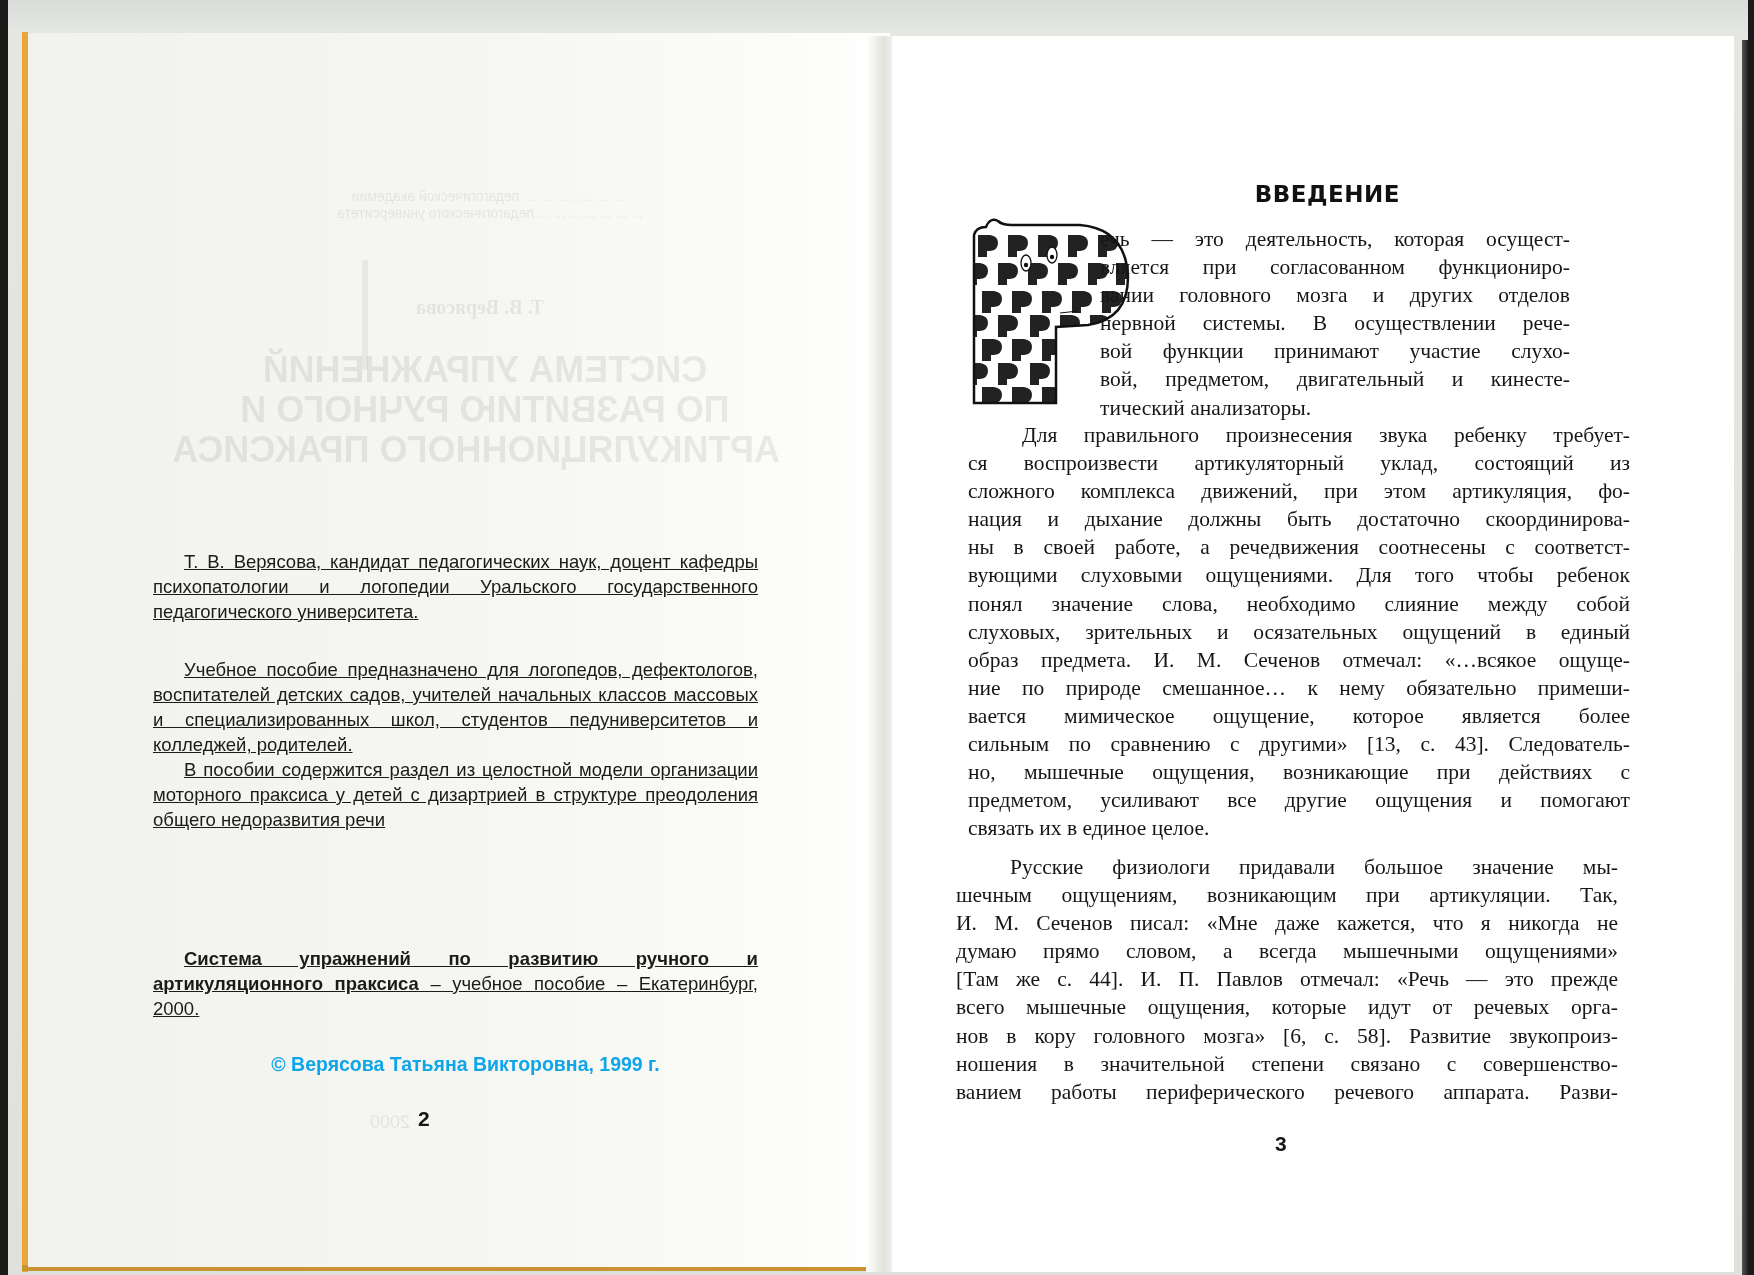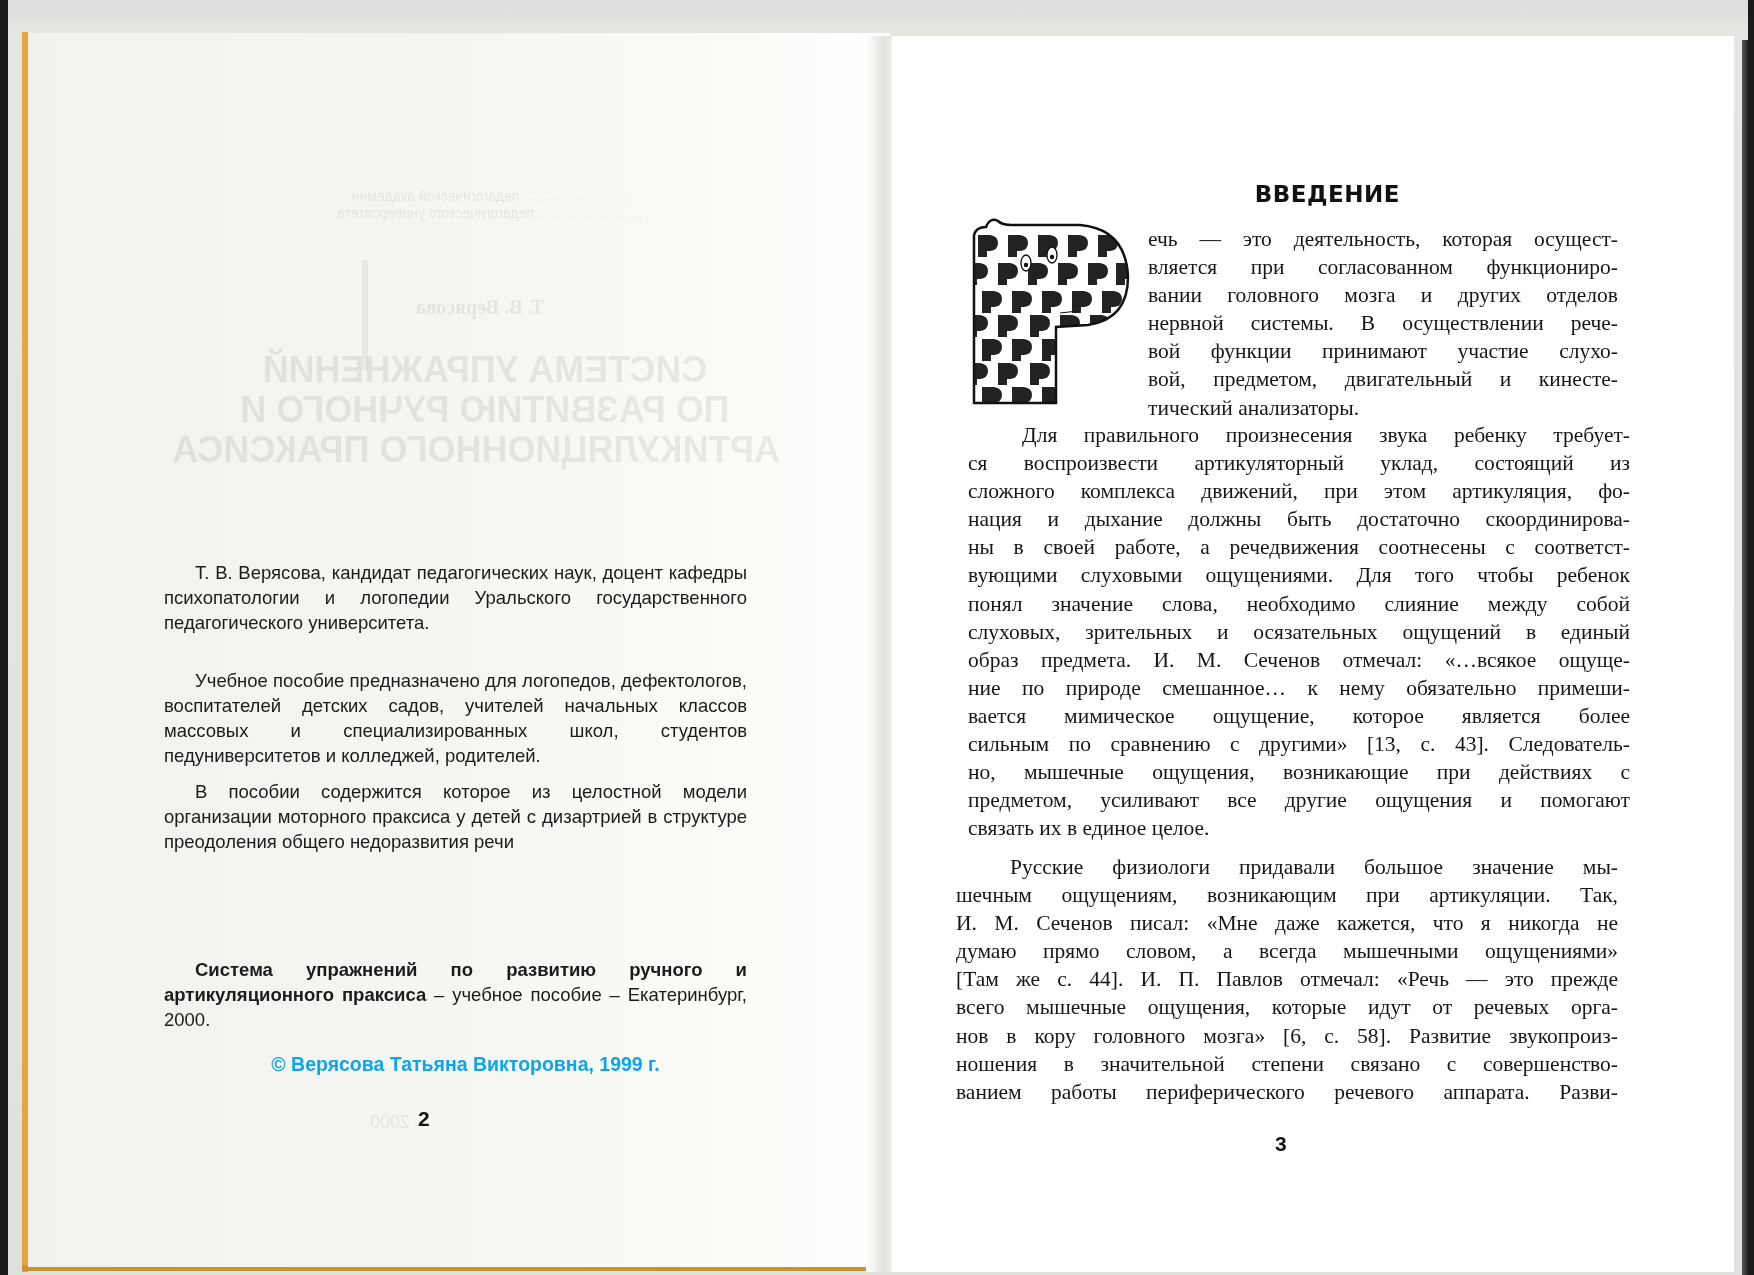--- a/index.html
+++ b/index.html
@@ -50,21 +50,21 @@
     .bleed-title { left: 190px; top: 350px; width: 590px; font-size: 36px; line-height: 40px; }
     .bleed-rule { position: absolute; left: 362px; top: 260px; width: 6px; height: 110px; background: #000; opacity: 0.05; }
     .bleed-foot { left: 330px; top: 1112px; width: 120px; font-size: 18px; font-weight: normal; }
 
     
     .lp {
       position: absolute; color: #1b1b1b;
       font-family: "Liberation Sans", sans-serif; font-size: 18.5px; line-height: 25px;
       text-align: justify; text-align-last: left;
     }
-    .lp p { margin: 11px; text-indent: 31px; }
+    .lp p { margin: 0; text-indent: 31px; text-decoration: underline; }
     .lp-author { left: 153px; top: 549px; width: 605px; }
     .lp-purpose { left: 153px; top: 657px; width: 605px; }
     .lp-purpose p + p { margin-top: 0; }
     .lp-biblio { left: 153px; top: 946px; width: 605px; }
     .lp-biblio .bold { font-weight: bold; }
     .lp-copyright {
       position: absolute; left: 153px; top: 1053px; width: 605px;
       text-align: center; font-weight: bold; font-size: 19.5px; color: #0ea5e9;
       padding-left: 10px;
     }
@@ -83,21 +83,21 @@
     }
     .dropcap { position: absolute; left: 968px; top: 215px; width: 162px; height: 192px; }
     .rp {
       position: absolute; color: #161616;
       font-family: "Liberation Serif", serif; font-size: 21.5px; line-height: 28.1px;
       text-align: justify; text-align-last: justify;
     }
     .rp .line { display: block; text-align: justify; text-align-last: justify; white-space: nowrap; }
     .rp .line.last { text-align-last: left; }
     .rp .line.indent { padding-left: 54px; }
-    .rp-intro { left: 1148px; top: 225px; width: 470px; }
+    .rp-intro { left: 1100px; top: 225px; width: 470px; }
     .rp-body1 { left: 968px; top: 421px; width: 662px; }
     .rp-body2 { left: 956px; top: 853px; width: 662px; }
   </style>
 </head>
 <body>
 
 <div class="scan-bg"></div>
 <div class="cover-edge-left"></div>
 <div class="cover-edge-bottom"></div>
 
@@ -115,21 +115,21 @@
   <div>АРТИКУЛЯЦИОННОГО ПРАКСИСА</div>
 </div>
 <div class="bleed bleed-foot">2000</div>
 
 <div class="lp lp-author">
   <p>Т. В. Верясова, кандидат педагогических наук, доцент кафедры психопатологии и логопедии Уральского государственного педагогического университета.</p>
 </div>
 
 <div class="lp lp-purpose">
   <p>Учебное пособие предназначено для логопедов, дефектологов, воспитателей детских садов, учителей начальных классов массовых и специализированных школ, студентов педуниверситетов и колледжей, родителей.</p>
-  <p>В пособии содержится которое из целостной модели организации моторного праксиса у детей с дизартрией в структуре преодоления общего недоразвития речи</p>
+  <p>В пособии содержится раздел из целостной модели организации моторного праксиса у детей с дизартрией в структуре преодоления общего недоразвития речи</p>
 </div>
 
 <div class="lp lp-biblio">
   <p><span class="bold">Система упражнений по развитию ручного и артикуляционного праксиса</span><span> – учебное пособие – Екатеринбург, 2000.</span></p>
 </div>
 
 <div class="lp-copyright">© Верясова Татьяна Викторовна, 1999 г.</div>
 <div class="page-num pn-left">2</div>
 
 <div class="gutter"></div>

